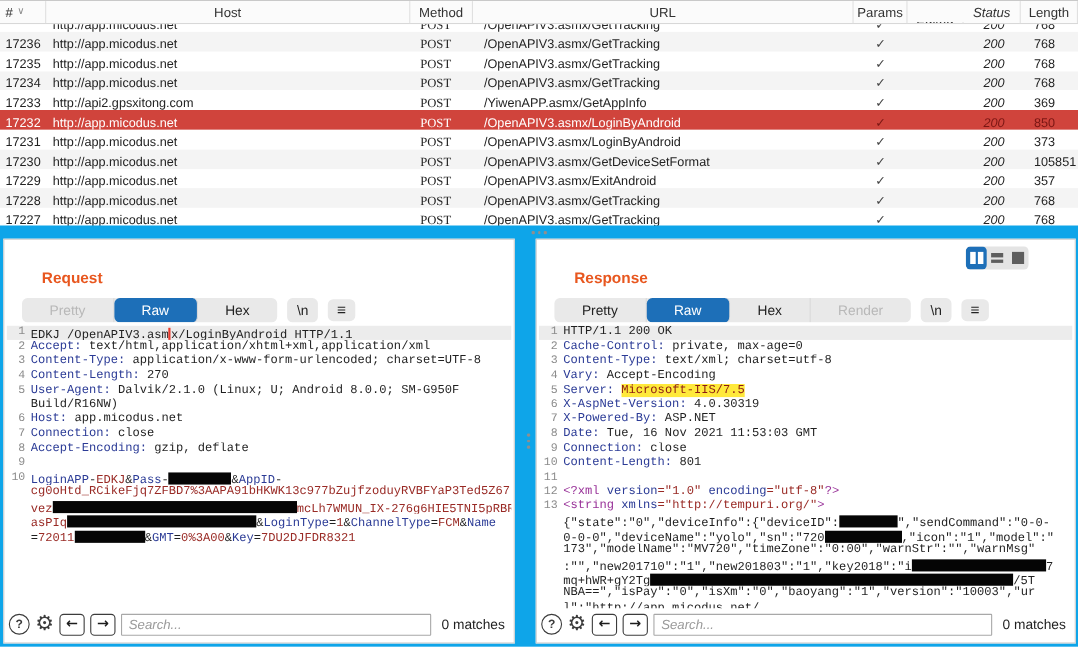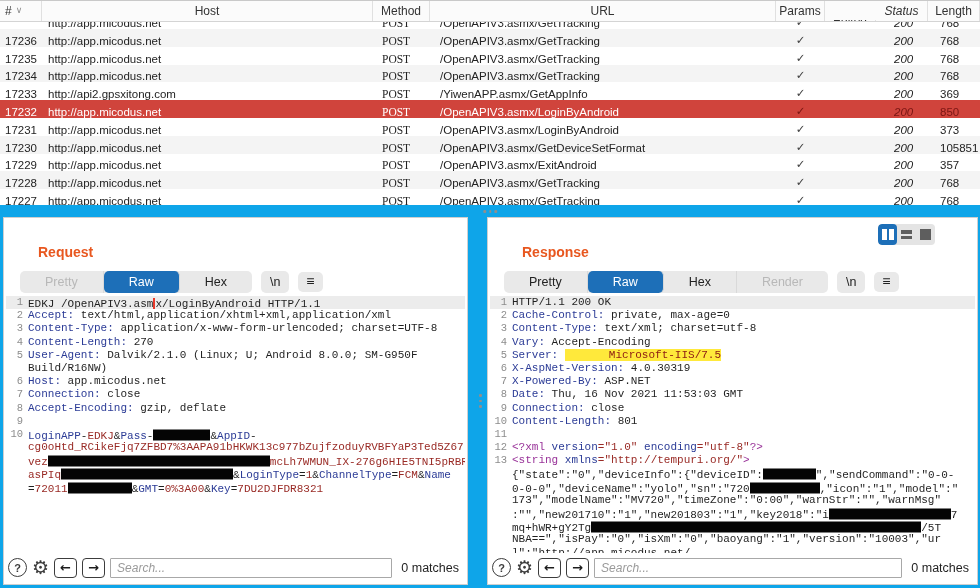--- a/index.html
+++ b/index.html
@@ -66,21 +66,21 @@
     font-family:"Liberation Mono","DejaVu Sans Mono",monospace;font-size:11px;line-height:13.2px;}
   .line{display:flex;height:13.2px;overflow:hidden;}
   .line.hlline{background:#ececec;}
   .ln{width:17px;flex:none;text-align:right;color:#8c8c8c;font-size:10.5px;padding-right:5px;}
   .lc{white-space:pre;overflow:hidden;flex:1;}
   .sv{color:#1f1f1f;}
   .sh{color:#2b3b96;}
   .sp{color:#2b3b96;}
   .sm{color:#992a25;}
   .sx{color:#993399;}
-  .shl{background:#ffe93b;color:#8c1a13;padding-left:44px;}
+  .shl{background:#ffe93b;color:#8c1a13;}
   .redact{display:inline-block;background:#050505;height:11px;transform:translateY(1.5px);}
   .tcaret{display:inline-block;width:2px;height:11px;background:#e8392b;transform:translateY(2px);}
   
   .search-bar{position:absolute;left:4px;right:4px;bottom:3px;height:27px;display:flex;align-items:center;gap:5px;}
   .ico-help{width:17px;height:17px;flex:none;border:1.8px solid #3c3c3c;border-radius:50%;display:flex;align-items:center;justify-content:center;font-size:11px;font-weight:bold;color:#3c3c3c;cursor:pointer;}
   .ico-gear{font-size:19px;color:#3c3c3c;line-height:17px;cursor:pointer;font-family:"DejaVu Sans",sans-serif;}
   .ico-arrow{width:21px;height:18px;flex:none;border:1.8px solid #3c3c3c;border-radius:4px;display:flex;align-items:center;justify-content:center;font-size:13px;font-weight:bold;color:#1c1c1c;cursor:pointer;font-family:"DejaVu Sans",sans-serif;}
   .search-input{flex:1;height:20px;border:1px solid #a8a8a8;border-radius:1px;padding:0 6px;font-size:12px;font-family:"Liberation Sans",sans-serif;color:#333;outline:none;box-sizing:border-box;}
   .search-input::placeholder{font-style:italic;color:#9a9a9a;}
   .matches{font-size:12.5px;color:#1f1f1f;margin:0 4px 0 4px;white-space:nowrap;}
@@ -387,21 +387,21 @@
           <div class="line">
             <span class="ln">6</span>
             <span class="lc"><span class="sh">X-AspNet-Version:</span><span class="sv"> 4.0.30319</span></span>
           </div>
           <div class="line">
             <span class="ln">7</span>
             <span class="lc"><span class="sh">X-Powered-By:</span><span class="sv"> ASP.NET</span></span>
           </div>
           <div class="line">
             <span class="ln">8</span>
-            <span class="lc"><span class="sh">Date:</span><span class="sv"> Thu, 16 Nov 2021 11:53:03 GMT</span></span>
+            <span class="lc"><span class="sh">Date:</span><span class="sv"> Tue, 16 Nov 2021 11:53:03 GMT</span></span>
           </div>
           <div class="line">
             <span class="ln">9</span>
             <span class="lc"><span class="sh">Connection:</span><span class="sv"> close</span></span>
           </div>
           <div class="line">
             <span class="ln">10</span>
             <span class="lc"><span class="sh">Content-Length:</span><span class="sv"> 801</span></span>
           </div>
           <div class="line">

